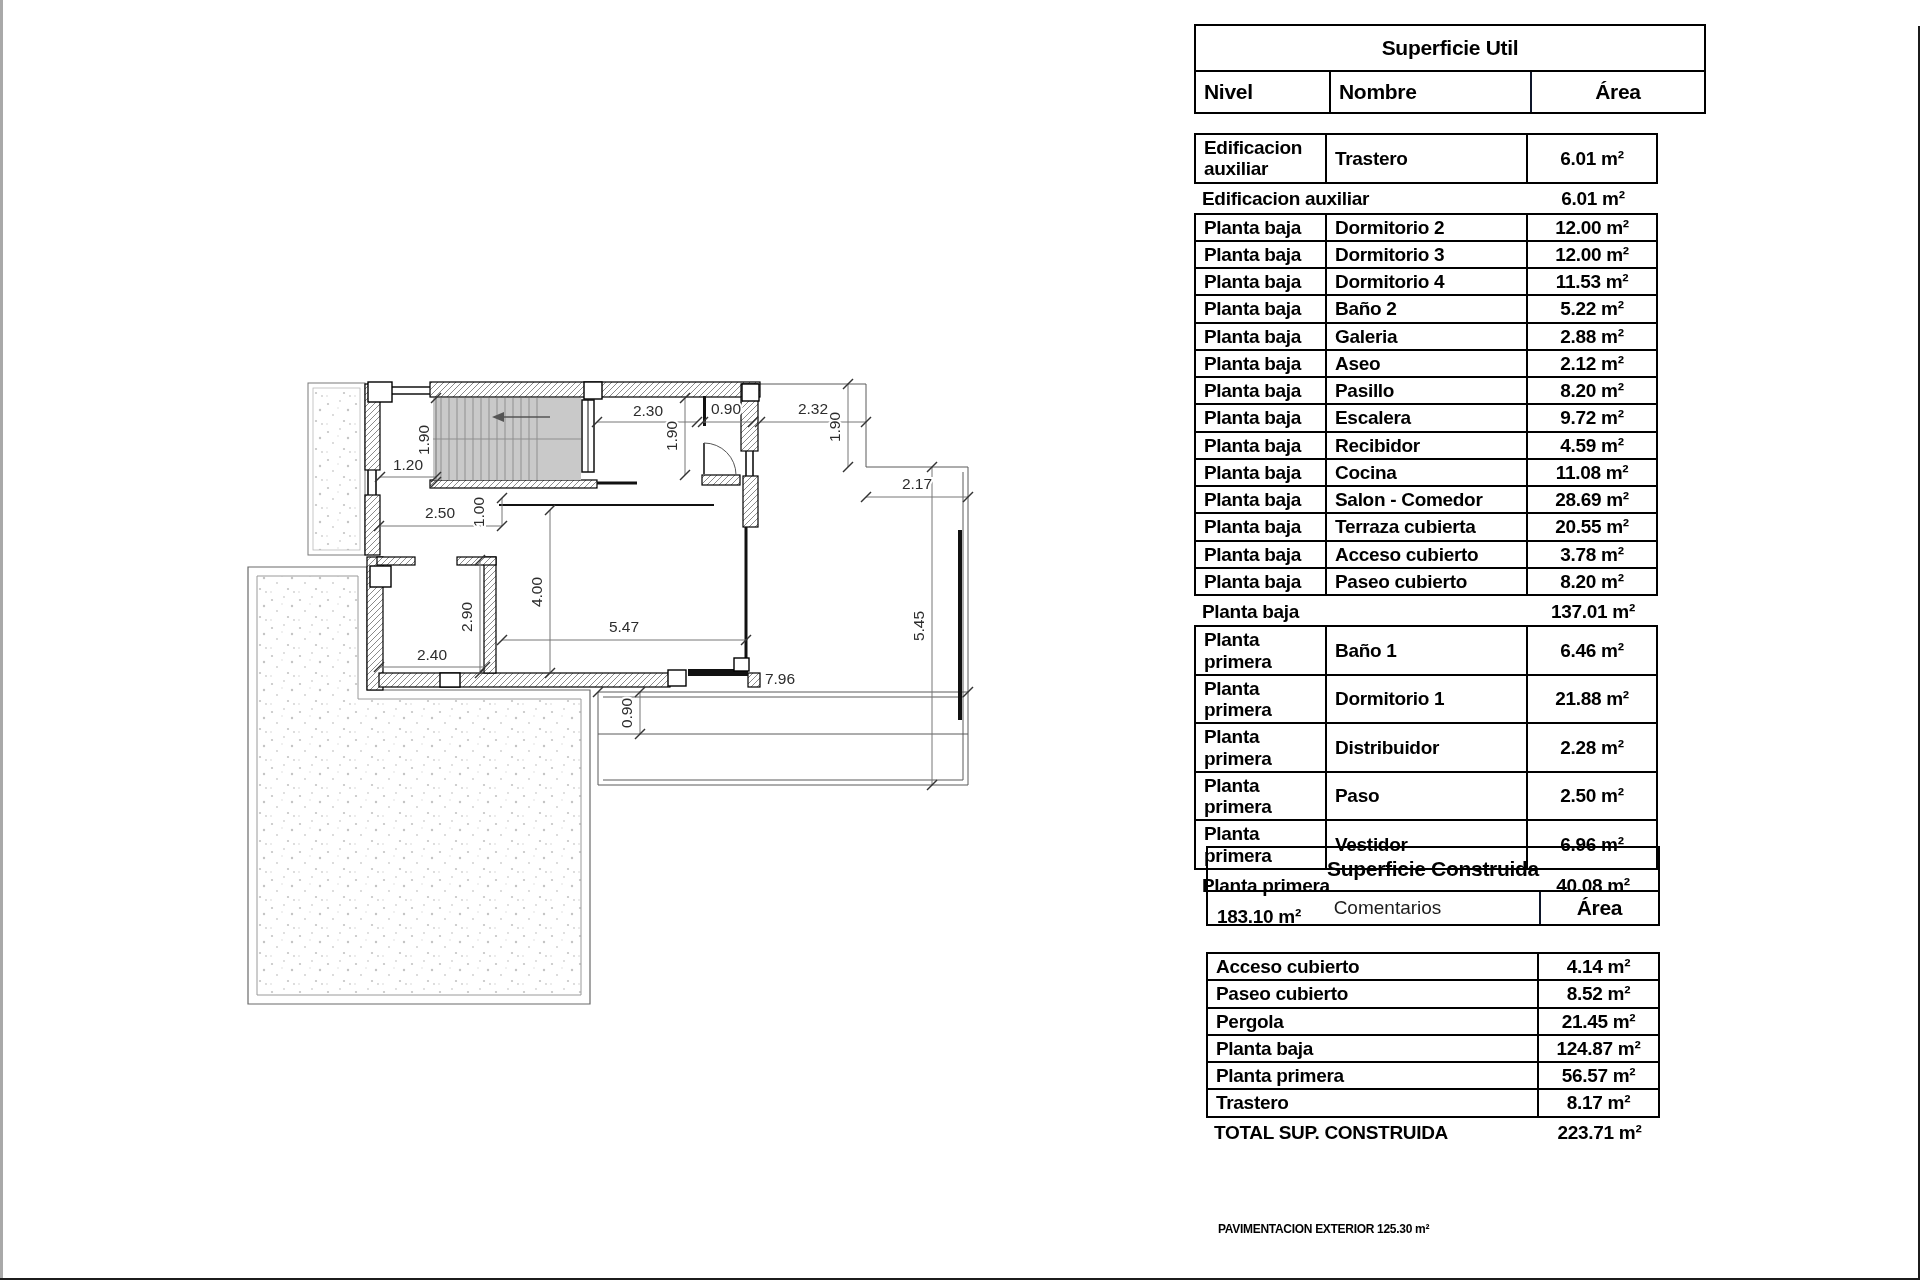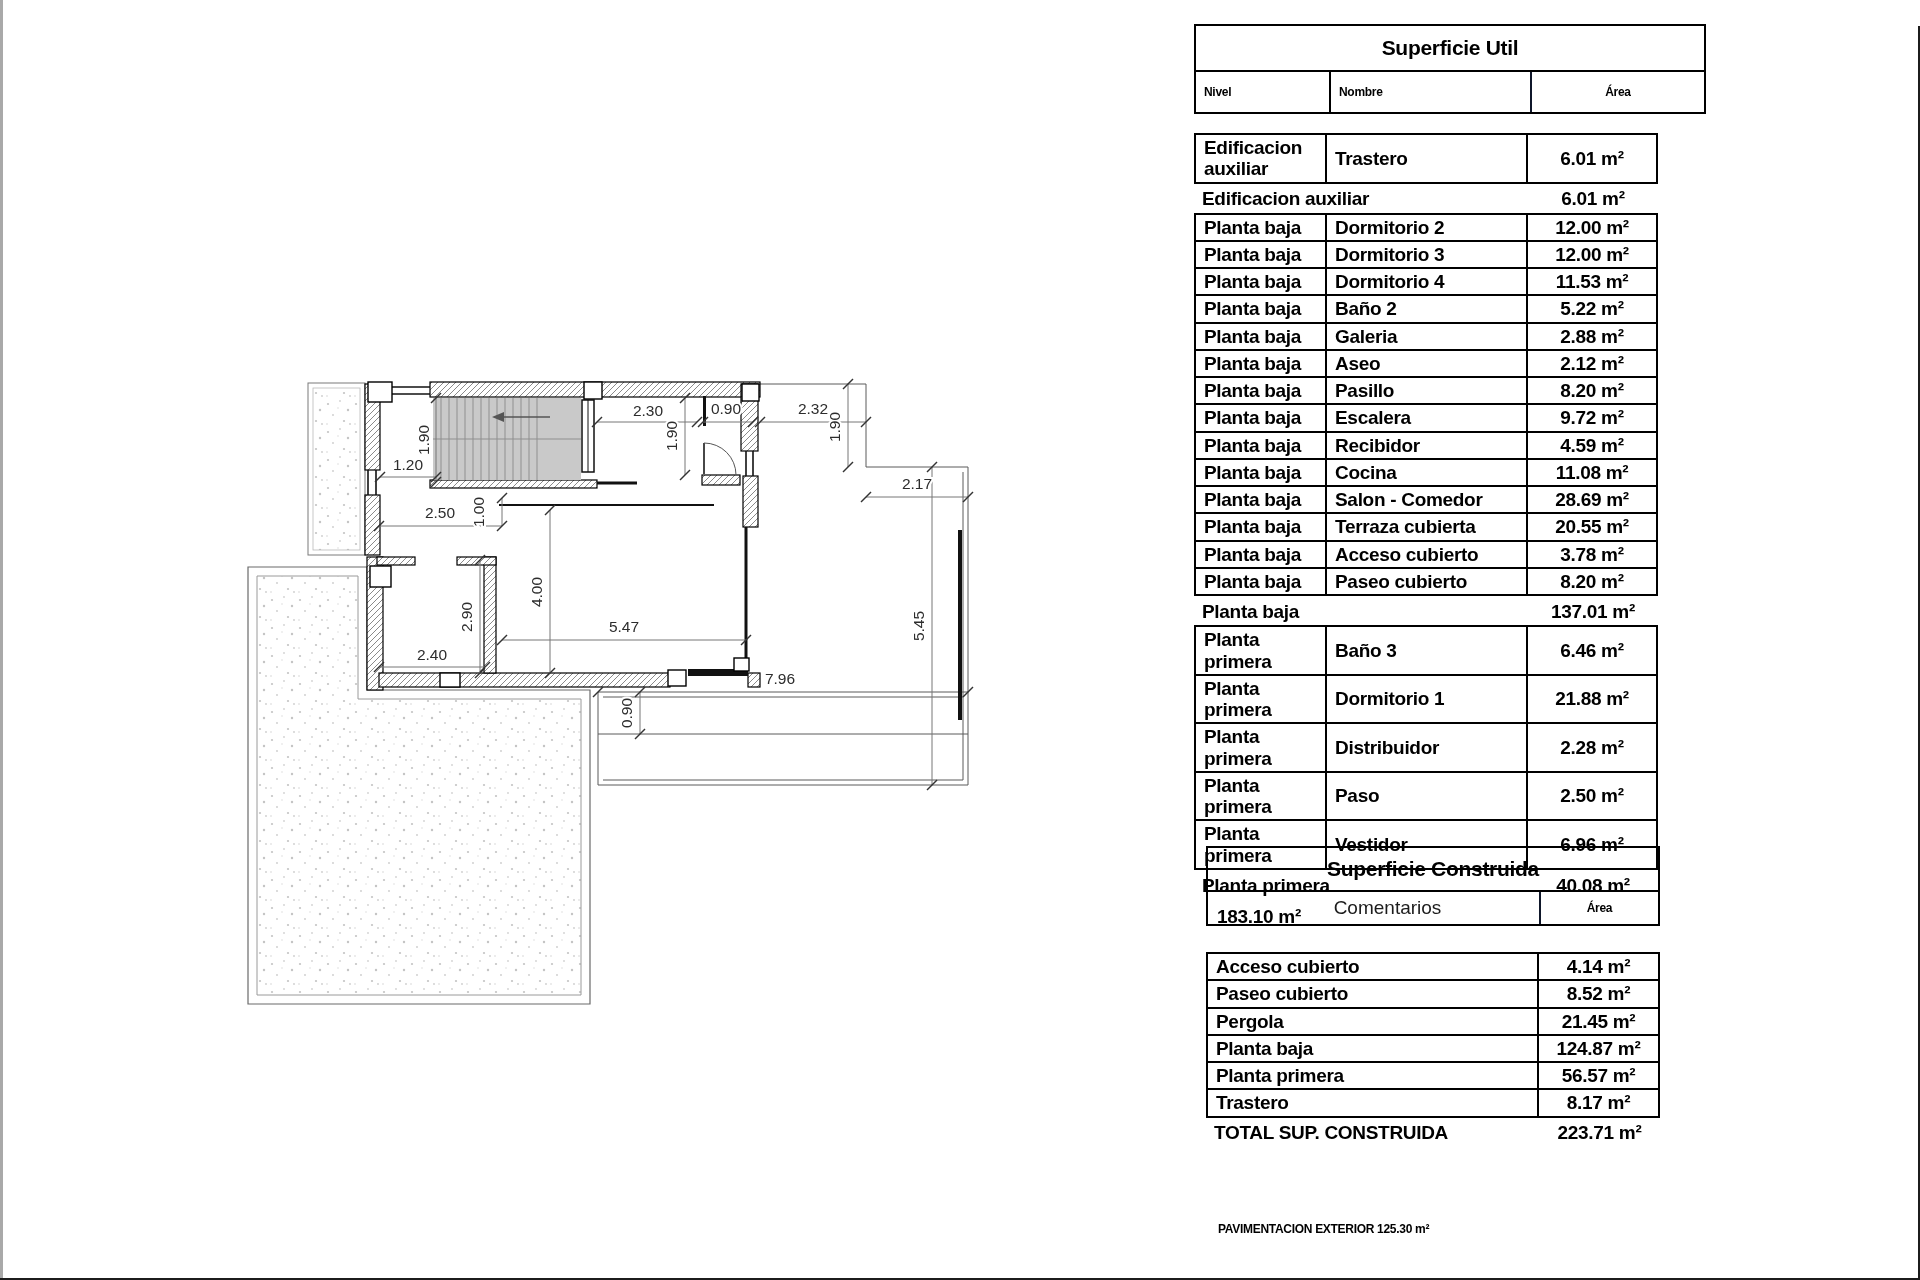--- a/index.html
+++ b/index.html
@@ -18,21 +18,21 @@
   
   .tbl{position:absolute;font-weight:bold;letter-spacing:-0.3px;}
   .tbl-util{left:1194px;top:24px;width:512px;}
   .tbl-cons{left:1206px;top:846px;width:454px;}
   .thead{border:2px solid #000;box-sizing:border-box;}
   .title-row{display:flex;align-items:center;justify-content:center;height:44px;
              border-bottom:2px solid #000;font-size:21px;}
   .tbl-cons .title-row{height:42px;}
   .cols-row{display:flex;height:40px;}
   .tbl-cons .cols-row{height:32px;}
-  .hc{display:flex;align-items:center;box-sizing:border-box;font-size:12px;}
+  .hc{display:flex;align-items:center;box-sizing:border-box;font-size:21px;}
   .hc-nivel{width:133px;padding-left:8px;}
   .hc-nombre{width:201px;padding-left:8px;border-left:2px solid #000;}
   .hc-area{flex:1;justify-content:center;border-left:2px solid #0f172a;}
   .hc-comentarios{width:331px;justify-content:center;font-weight:400;letter-spacing:0;
                   color:#1c1c1c;font-size:19px;padding-left:28px;}
   .tbody{margin-top:19px;}
   .tbl-cons .tbody{margin-top:26px;}
   .srow,.crow{display:flex;font-size:19px;}
   .c{display:flex;align-items:center;box-sizing:border-box;min-height:29px;
      padding:2px 8px;line-height:1.12;}
@@ -331,21 +331,21 @@
         <div class="c c-nombre">Paseo cubierto</div>
         <div class="c c-area">8.20 m²</div>
       </div>
       <div class="srow row-subtotal">
         <div class="c c-nivel">Planta baja</div>
 
         <div class="c c-area">137.01 m²</div>
       </div>
       <div class="srow row-data">
         <div class="c c-nivel">Planta primera</div>
-        <div class="c c-nombre">Baño 3</div>
+        <div class="c c-nombre">Baño 1</div>
         <div class="c c-area">6.46 m²</div>
       </div>
       <div class="srow row-data">
         <div class="c c-nivel">Planta primera</div>
         <div class="c c-nombre">Dormitorio 1</div>
         <div class="c c-area">21.88 m²</div>
       </div>
       <div class="srow row-data">
         <div class="c c-nivel">Planta primera</div>
         <div class="c c-nombre">Distribuidor</div>

